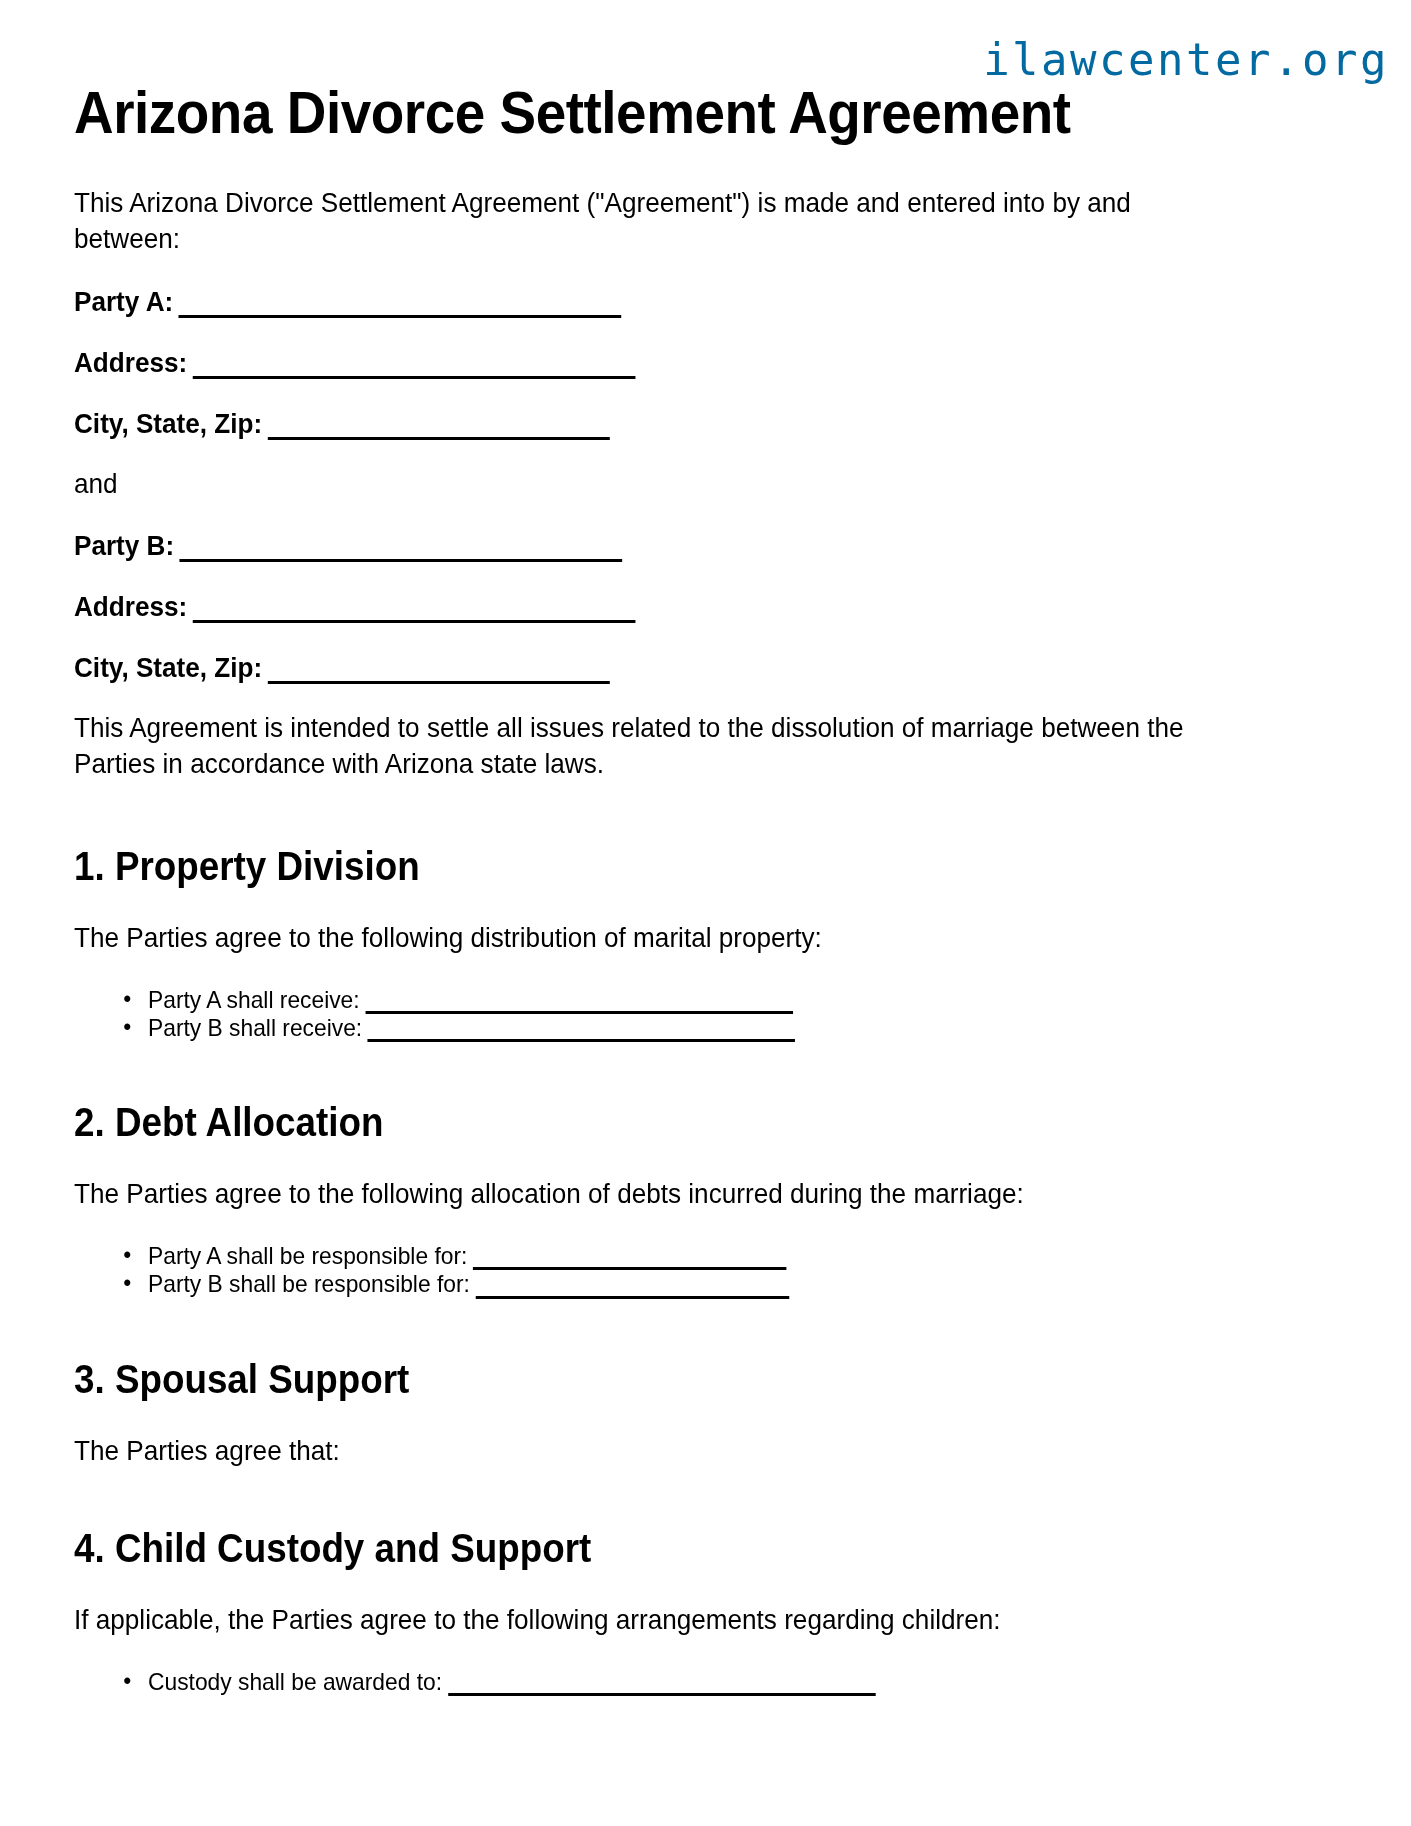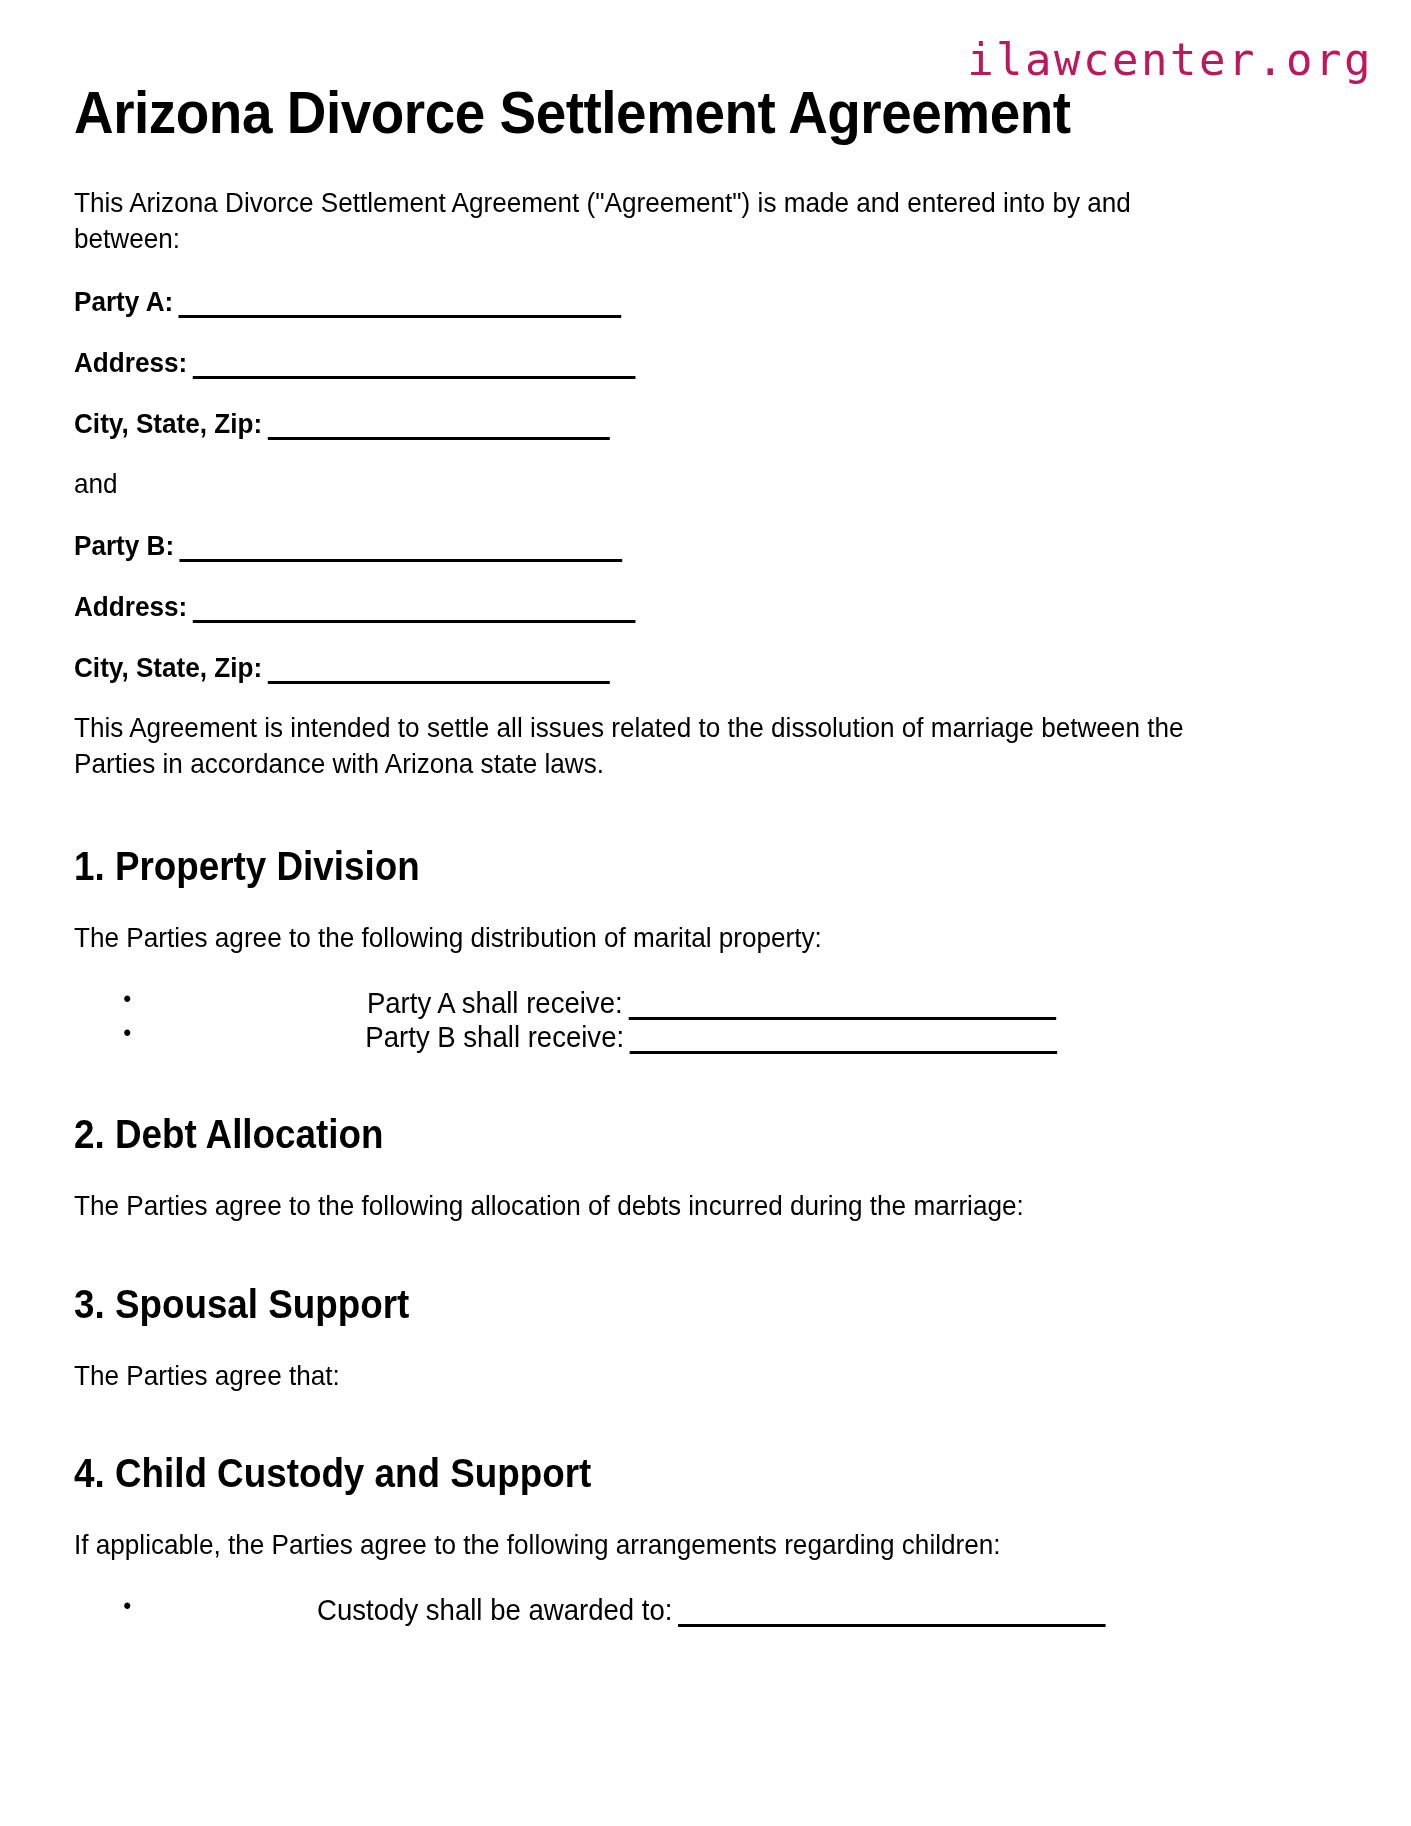--- a/index.html
+++ b/index.html
@@ -21,25 +21,25 @@
     position: relative;
     width: 1411px;
     height: 1826px;
     box-sizing: border-box;
     padding: 0;
     background: #ffffff;
   }
   .watermark {
     position: absolute;
     top: 34px;
-    right: 38px;
+    right: 22px;
     font-family: "DejaVu Sans Mono", "Liberation Mono", monospace;
     font-size: 44px;
     letter-spacing: 2.5px;
-    color: #be185d;
+    color: #0369a1;
     white-space: nowrap;
     user-select: none;
   }
   .content {
     position: absolute;
     left: 74px;
     top: 0;
     width: 1260px;
   }
   h1.doc-title {
@@ -104,23 +104,22 @@
   .blank.w-medium { width: 360px; }
   .blank.w-bullet-long { width: 450px; }
   .blank.w-bullet-med  { width: 330px; }
   .blank.w-inline-sm   { width: 118px; height: 20px; margin-left: 2px; }
   .blank.w-inline-md   { width: 140px; height: 20px; margin-left: 0; }
 
   ul.bullets {
     margin: 0;
     padding: 0 0 0 74px;
     list-style: none;
-    font-size: 29px;
+    font-size: 24px;
     line-height: 1.18;
-    text-align: center;
   }
   ul.bullets.pad { padding-top: 30px; }
   ul.bullets li {
     position: relative;
     padding-left: 0;
     margin: 0;
     transform: scaleX(0.95);
     transform-origin: left top;
   }
   ul.bullets li::before {
@@ -180,20 +179,24 @@
 
     <h2 class="section-title sec-1">1. Property Division</h2>
     <p class="body-text lead-in">The Parties agree to the following distribution of marital property:</p>
     <ul class="bullets pad">
       <li><span>Party A shall receive:</span><span class="blank w-bullet-long"></span></li>
       <li><span>Party B shall receive:</span><span class="blank w-bullet-long"></span></li>
     </ul>
 
     <h2 class="section-title sec-2">2. Debt Allocation</h2>
     <p class="body-text lead-in">The Parties agree to the following allocation of debts incurred during the marriage:</p>
+    <ul class="bullets pad">
+      <li><span>Party A shall be responsible for:</span><span class="blank w-bullet-med"></span></li>
+      <li><span>Party B shall be responsible for:</span><span class="blank w-bullet-med"></span></li>
+    </ul>
 
     <h2 class="section-title sec-3">3. Spousal Support</h2>
     <p class="body-text lead-in">The Parties agree that:</p>
 
     <h2 class="section-title sec-4">4. Child Custody and Support</h2>
     <p class="body-text lead-in">If applicable, the Parties agree to the following arrangements regarding children:</p>
     <ul class="bullets pad">
       <li><span>Custody shall be awarded to:</span><span class="blank w-bullet-long"></span></li>
     </ul>
 

